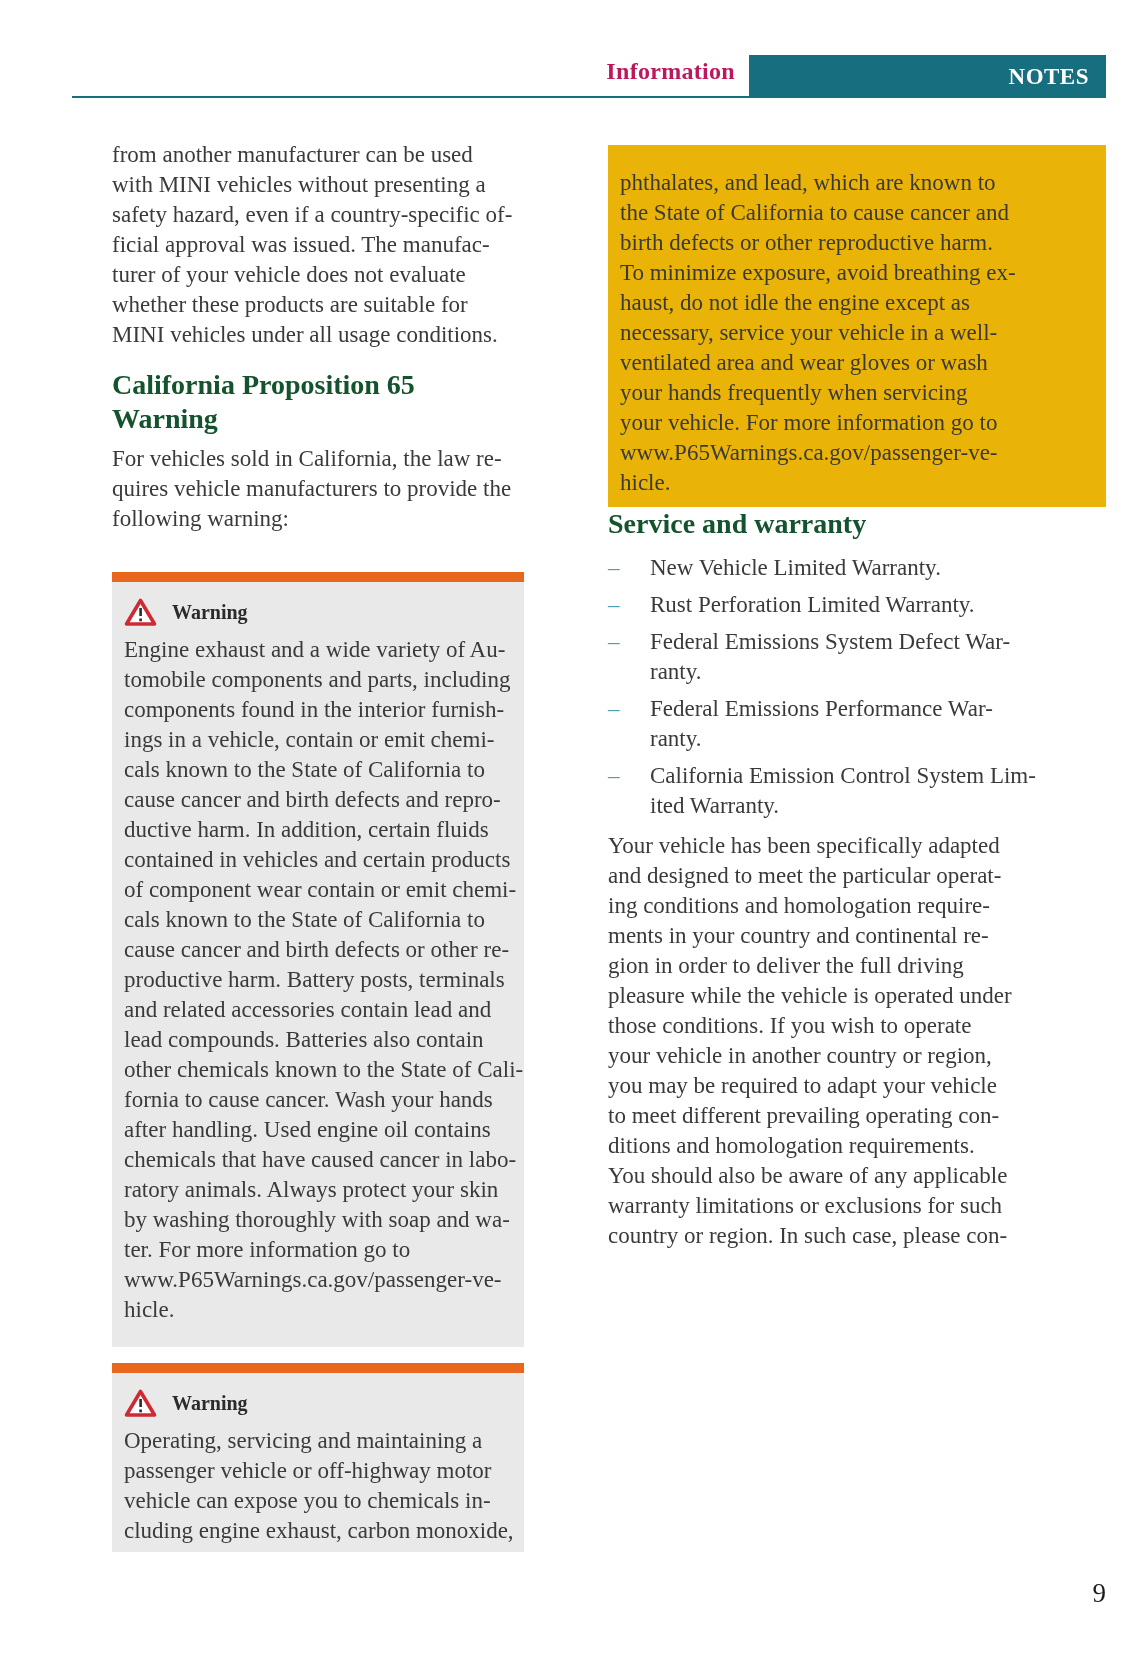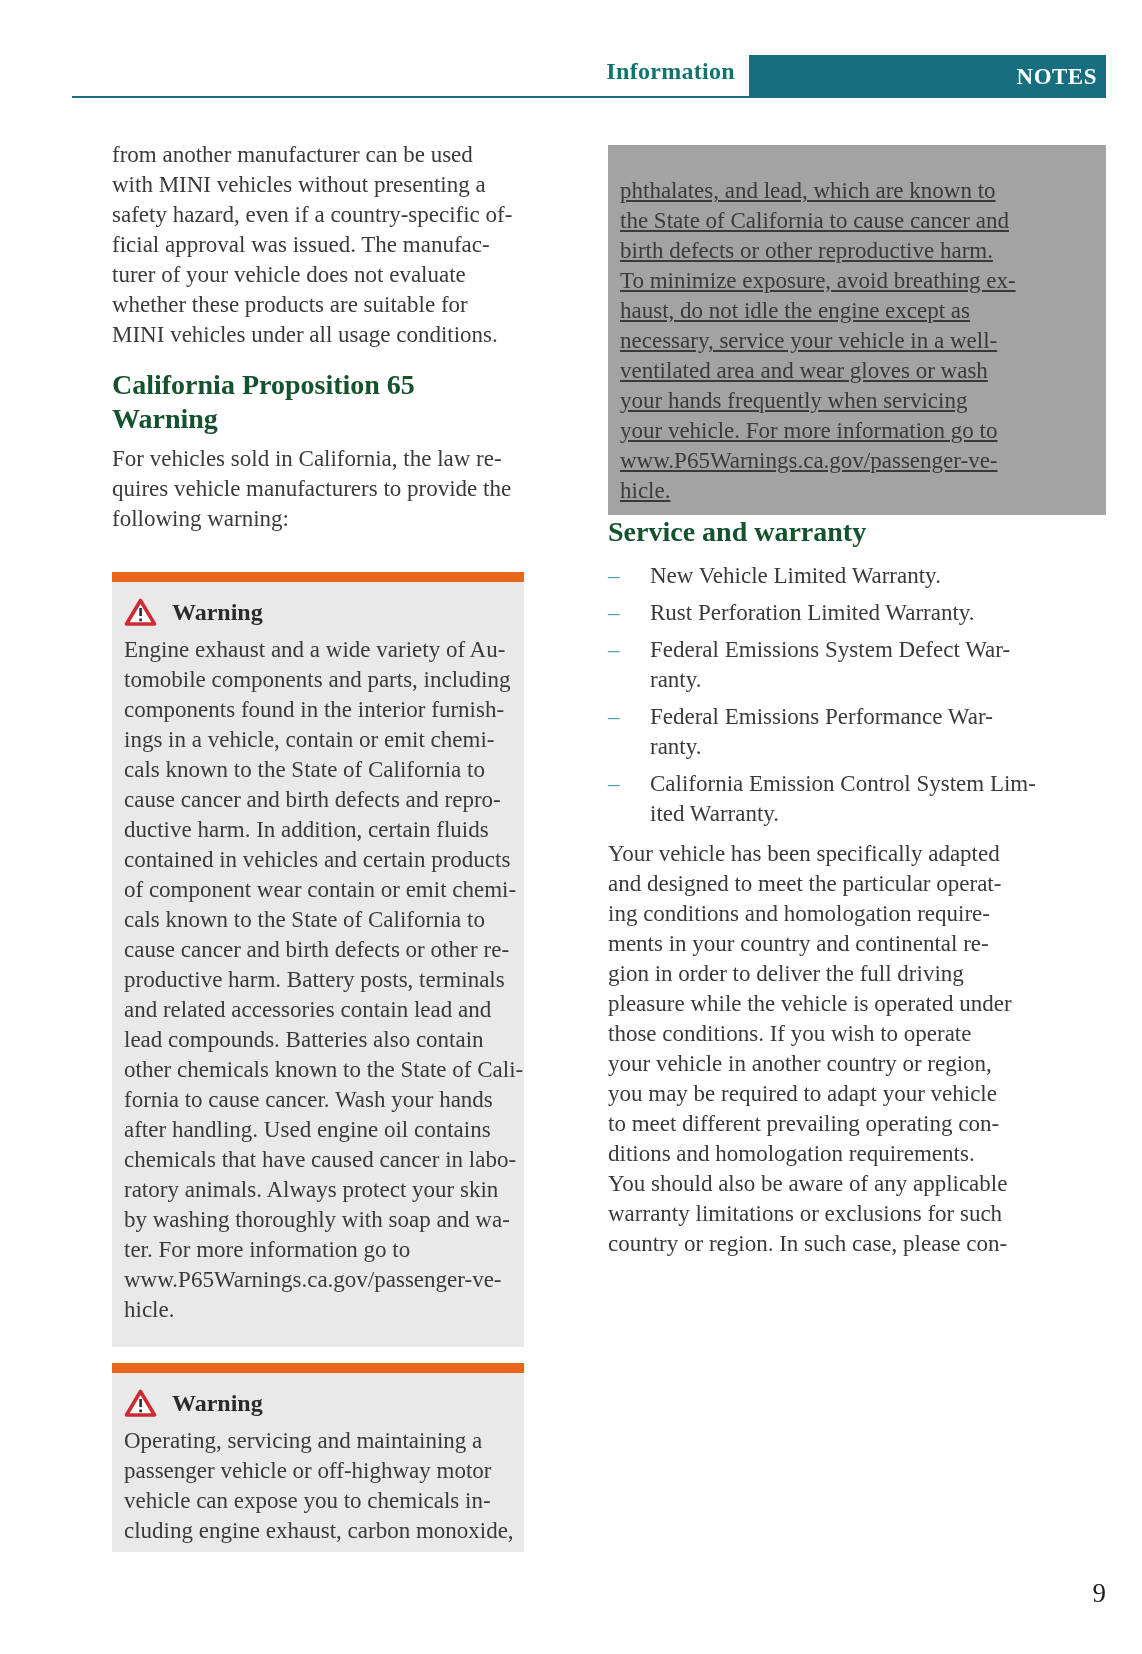--- a/index.html
+++ b/index.html
@@ -7,29 +7,29 @@
     position:relative;
     width:1142px;height:1654px;
     background:#ffffff;
     font-family:"Liberation Serif","DejaVu Serif",serif;
     color:#3a3a3a;
     overflow:hidden;
   }
   
   .hdr-title{
     position:absolute;left:72px;top:58px;width:663px;
-    text-align:right;font-size:24px;font-weight:bold;color:#0f766e;
+    text-align:right;font-size:24px;font-weight:bold;color:#be185d;
     letter-spacing:.3px;
   }
   .hdr-notes{
     position:absolute;left:749px;top:55px;width:357px;height:43px;
     background:#176E7E;color:#ffffff;
     font-size:23px;font-weight:bold;letter-spacing:.5px;
     display:flex;align-items:center;justify-content:flex-end;
-    box-sizing:border-box;padding-right:9px;
+    box-sizing:border-box;padding-right:17px;
   }
   .hdr-rule{
     position:absolute;left:72px;top:96px;width:677px;height:2px;
     background:#176E7E;
   }
   
   .col-left{position:absolute;left:72px;top:140px;width:412px;padding-left:40px;}
   .col-right{position:absolute;left:608px;top:145px;width:498px;}
   .body-text{
     white-space:pre;
@@ -45,29 +45,28 @@
   .warn-body{
     background:#E9E9E9;
     box-sizing:border-box;
     padding:16px 12px 22px 12px;
   }
   .warn-title-row{
     display:flex;align-items:center;gap:15px;
     margin-bottom:8px;
   }
   .warn-title{
-    font-size:24px;font-weight:bold;color:#2b2b2b;
+    font-size:20px;font-weight:bold;color:#2b2b2b;
   }
   .warn-icon{width:33px;height:29px;display:block;}
   
   .graybox-cont{
-    background:#a3a3a3;
+    background:#eab308;
     box-sizing:border-box;
-    padding:31px 12px 9px 12px;
-    text-decoration:underline;
+    padding:23px 12px 9px 12px;
   }
   
   .wlist{margin:12px 0 0 0;padding:0;list-style:none;}
   .wlist li{display:flex;margin:0 0 7px 0;}
   .wlist .dash{
     width:42px;flex:0 0 42px;
     color:#4AA0AE;font-size:23px;line-height:30px;
   }
   
   .page-num{

